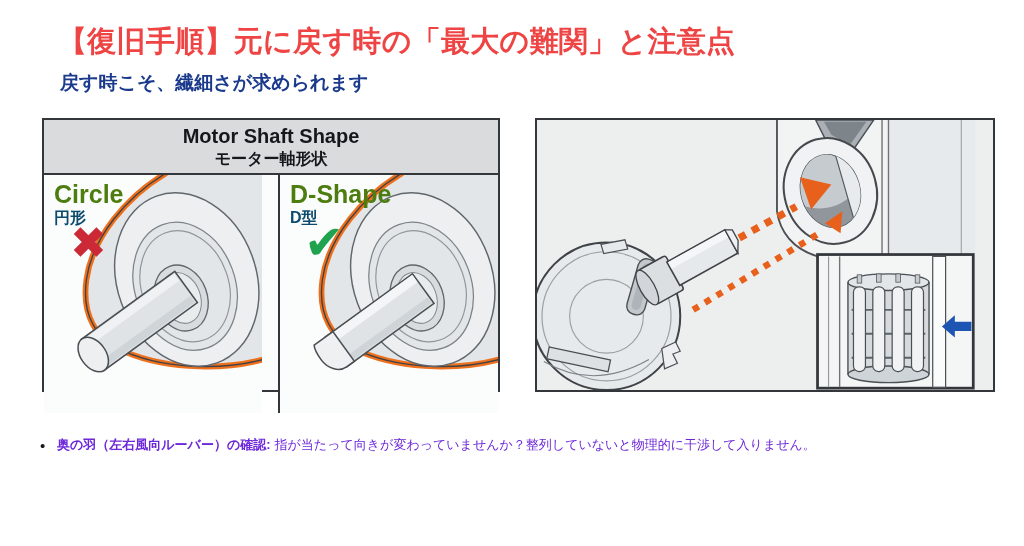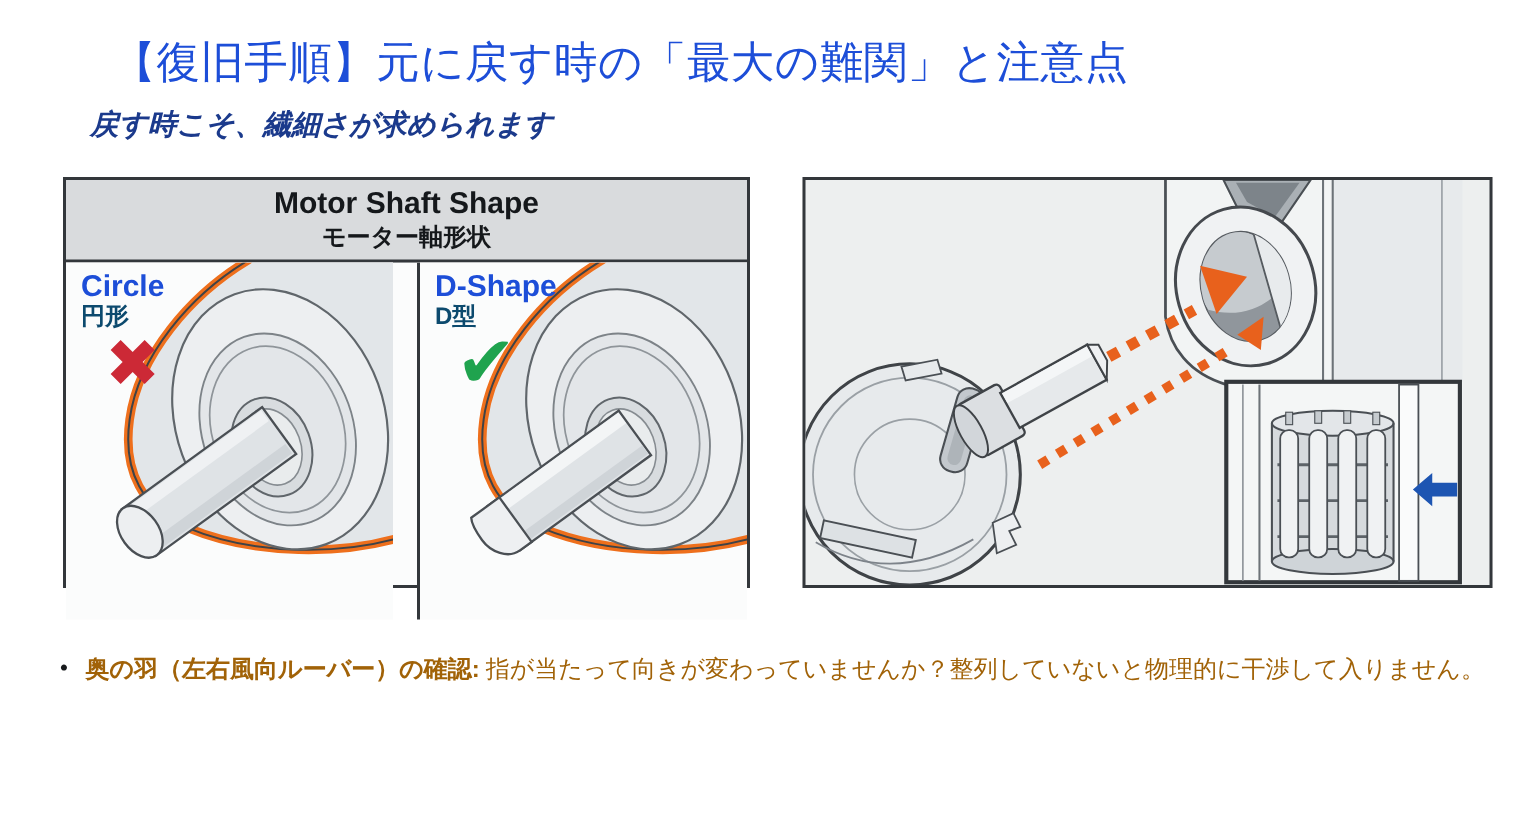--- a/index.html
+++ b/index.html
@@ -2,54 +2,54 @@
 <html><head>
 <meta charset="utf-8">
 <style>
   html,body{margin:0;padding:0;}
   body{
     width:1024px;height:546px;background:#ffffff;position:relative;overflow:hidden;
     font-family:"Liberation Sans","DejaVu Sans",sans-serif;
     -webkit-font-smoothing:antialiased;
   }
   .title{
-    position:absolute;left:58px;top:22px;font-size:29px;font-weight:400;
-    color:#1d4ed8;letter-spacing:0.3px;white-space:nowrap;margin-left:17px;
+    position:absolute;left:58px;top:22px;font-size:29px;font-weight:700;
+    color:#ef4444;letter-spacing:0.3px;white-space:nowrap;
   }
   .subtitle{
     position:absolute;left:60px;top:70px;font-size:19px;font-weight:600;
-    color:#1b3a8c;white-space:nowrap;font-style:italic;
+    color:#1b3a8c;white-space:nowrap;
   }
   .panel{
     position:absolute;top:118px;height:274px;border:2px solid #33373b;
     box-sizing:border-box;background:#fbfcfc;
   }
   .panel-left{left:42px;width:458px;}
   .panel-right{left:535px;width:460px;background:#edefef;}
   .panel-right svg{display:block;width:100%;height:100%;}
   .panel-header{
     height:55px;background:#d9dbdd;border-bottom:2px solid #33373b;
     text-align:center;padding-top:4px;box-sizing:border-box;
   }
   .ph-en{font-size:20px;font-weight:800;color:#15181b;line-height:1.25;}
   .ph-jp{font-size:16px;font-weight:800;color:#15181b;line-height:1.2;}
   .cells{display:flex;height:238px;}
   .cell{position:relative;flex:1;overflow:hidden;background:#fbfcfc;}
   .cell + .cell{border-left:2px solid #33373b;margin-left:16px;}
   .cell svg{position:absolute;left:0;top:0;width:100%;height:100%;}
   .cell-label{position:absolute;left:10px;top:5px;line-height:1.15;z-index:2;}
-  .cl-en{font-size:20px;font-weight:800;color:#1d4ed8;display:block;}
+  .cl-en{font-size:25px;font-weight:800;color:#4d7c0f;display:block;}
   .cl-jp{font-size:16px;font-weight:800;color:#0c4a6e;display:block;}
   .mark{position:absolute;left:26px;top:46px;font-size:44px;font-weight:700;z-index:2;line-height:1;}
   .mark-wrong{color:#cc2936;}
   .mark-correct{color:#1fa34e;font-size:48px;top:44px;left:24px;}
   .notes{position:absolute;left:38px;top:435px;width:965px;margin:0;padding:0;list-style:none;}
   .notes li{
-    position:relative;padding-left:19px;font-size:16px;line-height:1.48;
-    color:#a16207;margin-bottom:4px;
+    position:relative;padding-left:19px;font-size:13px;line-height:1.48;
+    color:#6d28d9;margin-bottom:4px;
   }
   .notes li::before{content:"\2022";position:absolute;left:2px;top:0px;font-size:15px;color:#17191c;}
   .notes b{font-weight:800;margin-right:4px;}
 </style>
 </head>
 <body>
 
 <div class="title">【復旧手順】元に戻す時の「最大の難関」と注意点</div>
 <div class="subtitle">戻す時こそ、繊細さが求められます</div>
 

